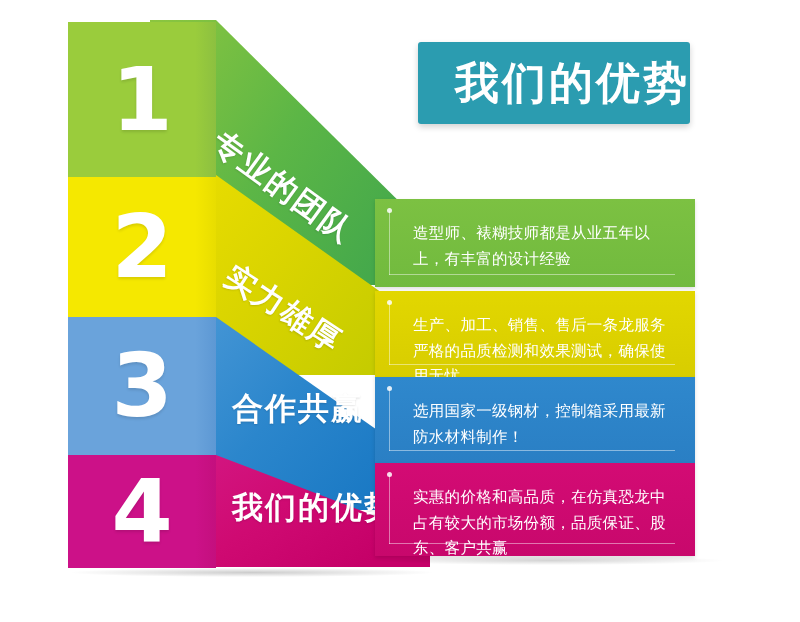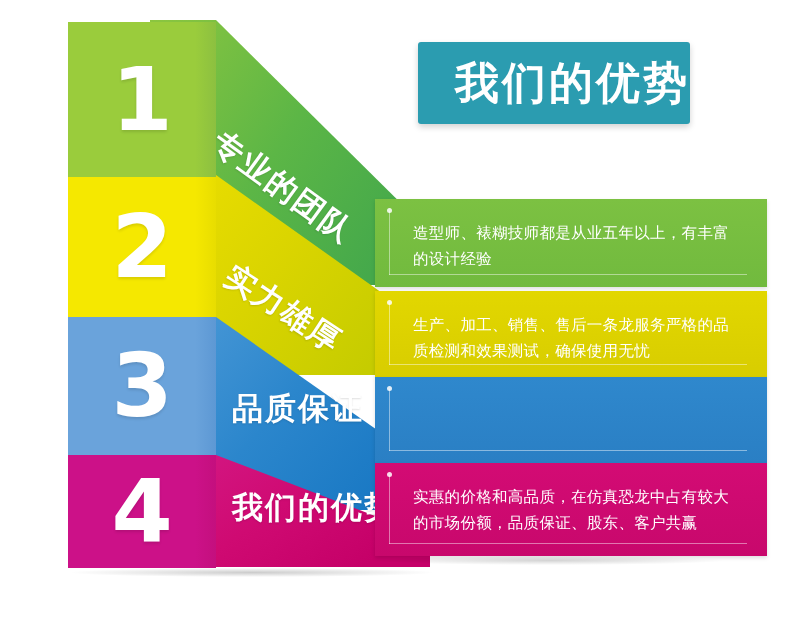--- a/index.html
+++ b/index.html
@@ -77,21 +77,21 @@
     font-size: 88px;
     font-weight: bold;
     line-height: 1;
     text-shadow: 0 2px 3px rgba(0,0,0,0.12);
   }
 
   
   .panel {
     position: absolute;
     left: 375px;
-    width: 392px;
+    width: 320px;
     box-sizing: border-box;
     padding: 22px 24px 18px 24px;
     box-shadow: 0 2px 4px rgba(0,0,0,0.13);
   }
   .panel .bracket {
     position: absolute;
     left: 14px;
     top: 12px;
     bottom: 12px;
     width: 1px;
@@ -207,37 +207,38 @@
   </div>
   <div class="num-block" style="top:317px; height:138px; background:linear-gradient(to right,#6aa3db 0%,#6aa3db 86%,#5d98d4 100%);">
     <span class="digit">3</span>
   </div>
   <div class="num-block" style="top:455px; height:113px; background:linear-gradient(to right,#cc1188 0%,#cc1188 86%,#c40f7e 100%);">
     <span class="digit">4</span>
   </div>
 
   <div class="band-label" style="left:216px; top:118px; transform:rotate(36deg);">专业的团队</div>
   <div class="band-label" style="left:228px; top:252px; transform:rotate(33deg);">实力雄厚</div>
-  <div class="band-label" style="left:232px; top:388px; transform:rotate(0deg);">品质保证</div>
+  <div class="band-label" style="left:232px; top:388px; transform:rotate(0deg);">合作共赢</div>
   <div class="band-label" style="left:232px; top:487px; transform:rotate(0deg);">我们的优势</div>
 
   <div class="panel" style="top:199px; height:88px; background:linear-gradient(to bottom,#7cc142,#71ba3e);">
     <div class="bracket"></div>
     <div class="panel-text">造型师、裱糊技师都是从业五年以上，有丰富的设计经验</div>
     <div class="rule"></div>
   </div>
 
   <div class="panel" style="top:291px; height:86px; background:linear-gradient(to bottom,#e2d700,#d8cd00);">
     <div class="bracket"></div>
     <div class="panel-text">生产、加工、销售、售后一条龙服务严格的品质检测和效果测试，确保使用无忧</div>
     <div class="rule"></div>
   </div>
 
   <div class="panel" style="top:377px; height:86px; background:linear-gradient(to bottom,#2f88cd,#2a7fc4);">
     <div class="bracket"></div>
+    <div class="panel-text">选用国家一级钢材，控制箱采用最新防水材料制作！</div>
     <div class="rule"></div>
   </div>
 
   <div class="panel" style="top:463px; height:93px; background:linear-gradient(to bottom,#d30b74,#c8086c);">
     <div class="bracket"></div>
     <div class="panel-text">实惠的价格和高品质，在仿真恐龙中占有较大的市场份额，品质保证、股东、客户共赢</div>
     <div class="rule"></div>
   </div>
 
   <div class="title-box">

